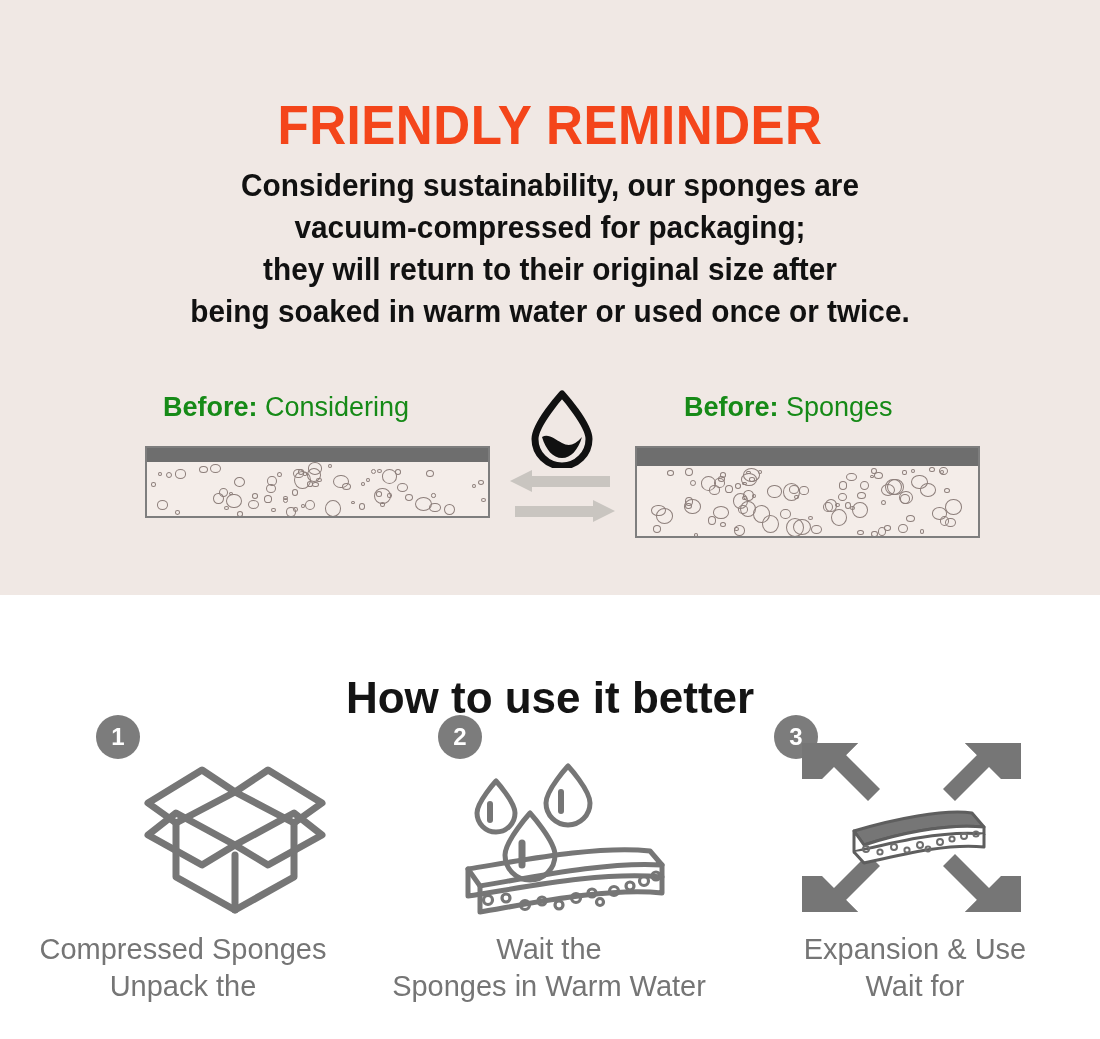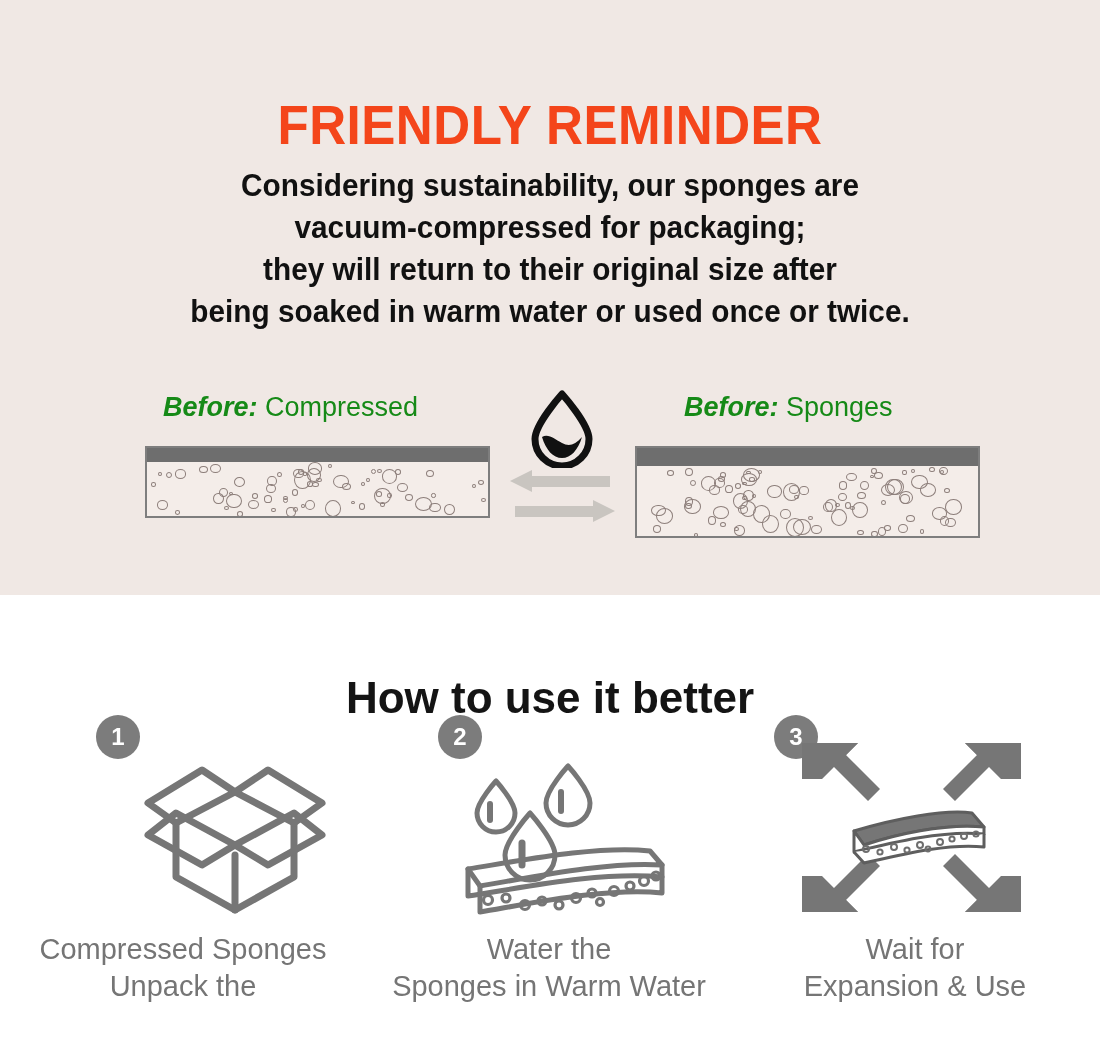--- a/index.html
+++ b/index.html
@@ -62,21 +62,21 @@
     height: 165px;
   }
 
   .cmp-label {
     position: absolute;
     font-size: 27px;
     line-height: 30px;
     color: #168A17;
     white-space: nowrap;
   }
-  .cmp-label .lead { font-weight: bold; font-style: italic; }
+  .cmp-label .lead { font-weight: bold; }
   .cmp-label .tail { font-weight: normal; }
 
   .label-before { left: 163px; top: 0px; }
   .label-after  { left: 684px; top: 0px; }
 
   
   .sponge {
     position: absolute;
     background: #F4EDE9;
     border: 2px solid #7E7E7E;
@@ -215,21 +215,21 @@
     <div>Considering sustainability, our sponges are</div>
     <div>vacuum-compressed for packaging;</div>
     <div>they will return to their original size after</div>
     <div>being soaked in warm water or used once or twice.</div>
   </div>
 
   <div class="compare-row">
 
     <div class="cmp-label label-before">
       <span class="lead">Before:</span>
-      <span class="tail">Compressed</span>
+      <span class="tail">Considering</span>
     </div>
     <div class="cmp-label label-after">
       <span class="lead">Before:</span>
       <span class="tail">Sponges</span>
     </div>
 
     <div class="sponge sponge-before">
       <div class="scrub"></div>
       <div id="pores-before">
           <div class="pore" style="left: 282.4px; top: 54.6px; width: 11.2px; height: 9px;"></div>
@@ -473,21 +473,21 @@
               <circle cx="142" cy="161" r="3.5"></circle>
               <circle cx="156" cy="150" r="4.5"></circle>
               <circle cx="172" cy="145" r="4"></circle>
               <circle cx="186" cy="140" r="4.5"></circle>
               <circle cx="198" cy="135" r="4"></circle>
             </g>
           </svg>
         </div>
       </div>
       <div class="step-caption">
-        <div>Water the</div>
+        <div>Wait the</div>
         <div>Sponges in Warm Water</div>
       </div>
     </div>
 
     <div class="step step3">
       <div class="step-art">
         <div class="badge">3</div>
         <div class="art-svg">
           <svg width="235" height="185" viewBox="0 0 235 185">
             <g fill="#767676">
@@ -519,19 +519,19 @@
               <circle cx="134" cy="114" r="2.4"></circle>
               <circle cx="146" cy="107" r="3"></circle>
               <circle cx="158" cy="104" r="2.6"></circle>
               <circle cx="170" cy="101" r="3"></circle>
               <circle cx="182" cy="99" r="2.6"></circle>
             </g>
           </svg>
         </div>
       </div>
       <div class="step-caption">
+        <div>Expansion &amp; Use</div>
         <div>Wait for</div>
-        <div>Expansion &amp; Use</div>
       </div>
     </div>
 
   </div>
 </section>
 
 </body></html>

